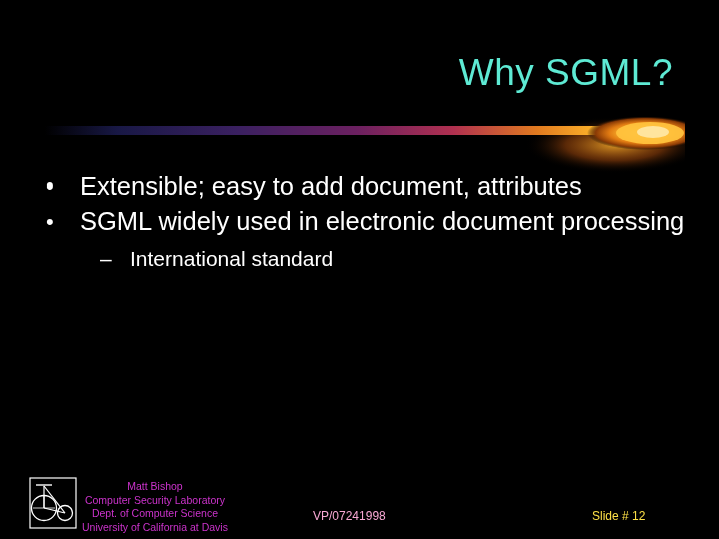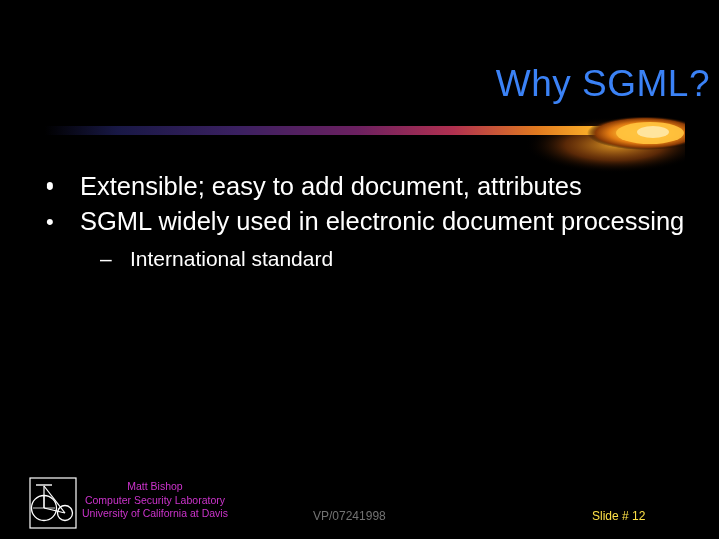--- a/index.html
+++ b/index.html
@@ -13,28 +13,27 @@
     height: 539px;
     background: #000000;
     overflow: hidden;
     font-family: "Liberation Sans", sans-serif;
   }
 
   
   #title {
     position: absolute;
     left: 0;
-    top: 63px;
+    top: 52px;
     width: 673px;
     text-align: right;
     font-size: 37px;
-    color: #3b82f6;
+    color: #5eead4;
     letter-spacing: 0.5px;
     white-space: nowrap;
-    padding-left: 37px;
   }
 
   
   #comet {
     position: absolute;
     left: 45px;
     top: 117px;
     width: 640px;
     height: 56px;
   }
@@ -94,21 +93,21 @@
     color: #cc33cc;
     font-size: 10.5px;
     line-height: 13.5px;
     white-space: nowrap;
     text-align: center;
   }
   #docnum {
     position: absolute;
     left: 313px;
     top: 509px;
-    color: #737373;
+    color: #f9a8d4;
     font-size: 12px;
     white-space: nowrap;
   }
   #slidenum {
     position: absolute;
     left: 592px;
     top: 509px;
     color: #fde047;
     font-size: 12px;
     white-space: nowrap;
@@ -180,19 +179,20 @@
     <line x1="15" y1="31" x2="36" y2="36" stroke="#ffffff" stroke-width="1.2"></line>
     <line x1="15" y1="9" x2="36" y2="36" stroke="#ffffff" stroke-width="1.2"></line>
     <line x1="7" y1="8" x2="23" y2="8" stroke="#ffffff" stroke-width="1.4"></line>
     <line x1="15" y1="18.5" x2="15" y2="31" stroke="#ffffff" stroke-width="1"></line>
     <line x1="4" y1="31" x2="26" y2="31" stroke="#ffffff" stroke-width="0.8"></line>
   </svg>
 
   <div id="affil">
     <div>Matt Bishop</div>
     <div>Computer Security Laboratory</div>
+    <div>Dept. of Computer Science</div>
     <div>University of California at Davis</div>
   </div>
 
   <div id="docnum">VP/07241998</div>
   <div id="slidenum">Slide # 12</div>
 
 </div>
 
 </body></html>

